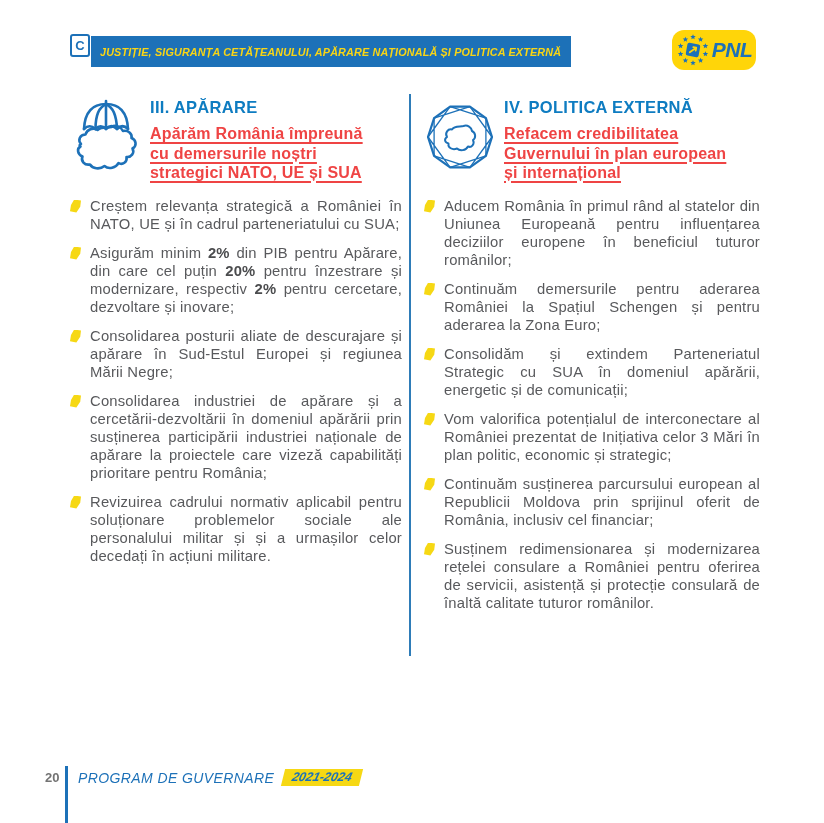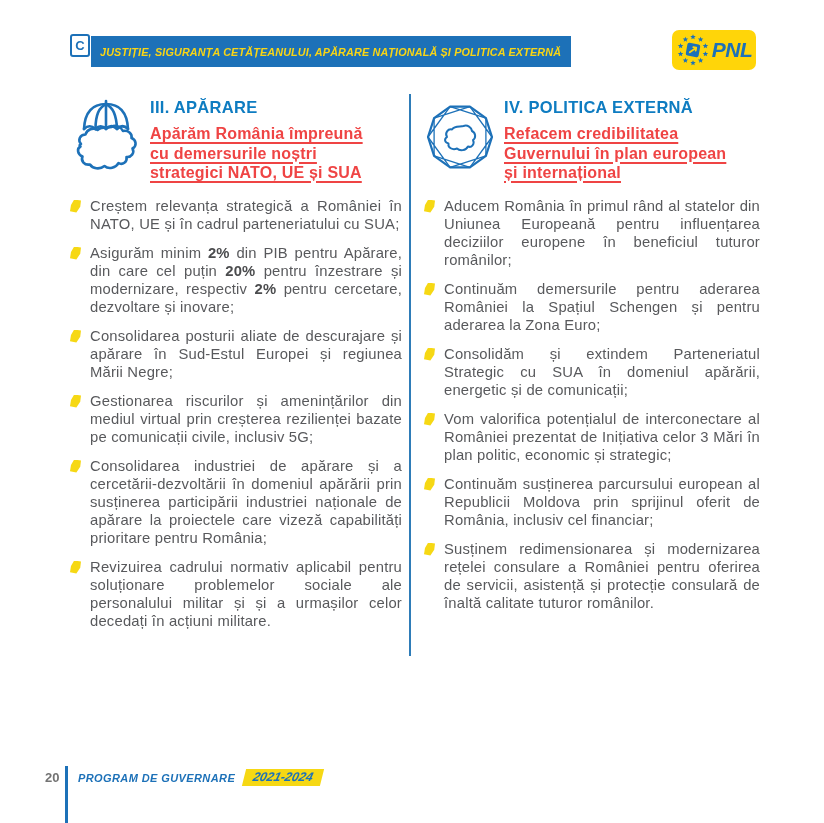--- a/index.html
+++ b/index.html
@@ -7,21 +7,21 @@
   .page { position:relative; width:824px; height:823px; background:#ffffff; overflow:hidden; }
 
   
   .c-tab { position:absolute; left:70px; top:34px; width:20px; height:23px; background:#fff;
            border:2px solid #1d71b8; border-radius:3px 3px 3px 3px; color:#1d71b8;
            font-weight:bold; font-size:13px; display:flex; align-items:center; justify-content:center; z-index:2; }
   .banner { position:absolute; left:91px; top:36px; height:31px; background:#1d71b8; color:#f8d516;
             display:flex; align-items:center; padding:0 10px 0 9px; font-size:10.8px; font-weight:bold;
             font-style:italic; letter-spacing:0.15px; white-space:nowrap; }
   .logo { position:absolute; left:672px; top:30px; width:84px; height:40px; background:#ffd509;
-          border-radius:7px; display:flex; align-items:center; justify-content:center; gap:2px; }
+          border-radius:12px; display:flex; align-items:center; justify-content:center; gap:2px; }
   .logo-text { color:#1d71b8; font-weight:bold; font-style:italic; font-size:21px; letter-spacing:-0.5px; }
 
   
   .divider { position:absolute; left:409px; top:94px; width:2px; height:562px; background:#2e7cb8; }
   .col { position:absolute; top:96px; }
   .col-left  { left:70px;  width:332px; }
   .col-right { left:424px; width:336px; }
   .col-head { display:flex; align-items:flex-start; }
   .col-icon { flex:0 0 72px; width:72px; height:82px; }
   .col-head-text { margin-left:8px; padding-top:2px; }
@@ -35,21 +35,21 @@
   .marker { flex:0 0 11px; width:11px; height:13px; margin-top:3px; margin-right:9px; background:#f6d814;
             clip-path:polygon(38% 0, 100% 8%, 93% 55%, 58% 100%, 0 90%, 9% 42%); }
   .btext { color:#58595c; font-size:14.8px; line-height:18px; letter-spacing:0.2px;
            text-align:justify; width:100%; }
   .btext b { color:#4b4c4e; }
 
   
   .pagenum { position:absolute; left:45px; top:770px; color:#737373; font-size:13px; font-weight:bold; }
   .footer-line { position:absolute; left:65px; top:766px; width:2.5px; height:57px; background:#1d71b8; }
   .footer-row { position:absolute; left:78px; top:769px; display:flex; align-items:center; gap:9px; }
-  .footer-title { color:#1d71b8; font-size:11px; font-weight:bold; font-style:italic; letter-spacing:0.4px; }
+  .footer-title { color:#1d71b8; font-size:14px; font-weight:normal; font-style:italic; letter-spacing:0.4px; }
   .footer-period { background:#f6d814; color:#1d71b8; font-size:12.5px; font-weight:bold; font-style:italic;
                    padding:1px 9px 2px 9px; transform:skewX(-14deg); }
 
   svg .stroke { fill:none; stroke:#1d71b8; stroke-linecap:round; stroke-linejoin:round; }
 </style>
 </head>
 <body>
 
 <div class="page">
 
@@ -115,24 +115,20 @@
       <li>
           <span class="marker"></span>
           <span class="btext">Asigurăm minim <b>2%</b> din PIB pentru Apărare, din care cel puțin <b>20%</b> pentru înzestrare și modernizare, respectiv <b>2%</b> pentru cercetare, dezvoltare și inovare;</span>
         </li>
       <li>
           <span class="marker"></span>
           <span class="btext">Consolidarea posturii aliate de descurajare și apărare în Sud-Estul Europei și regiunea Mării Negre;</span>
         </li>
       <li>
           <span class="marker"></span>
-          <span class="btext">Gestionarea riscurilor și amenințărilor din mediul virtual prin creșterea rezilienței bazate pe comunicații civile, inclusiv 5G;</span>
-        </li>
-      <li>
-          <span class="marker"></span>
           <span class="btext">Consolidarea industriei de apărare și a cercetării-dezvoltării în domeniul apărării prin susținerea participării industriei naționale de apărare la proiectele care vizeză capabilități prioritare pentru România;</span>
         </li>
       <li>
           <span class="marker"></span>
           <span class="btext">Revizuirea cadrului normativ aplicabil pentru soluționare problemelor sociale ale personalului militar și și a urmașilor celor decedați în acțiuni militare.</span>
         </li>
     </ul>
   </section>
 
   <section class="col col-right">

